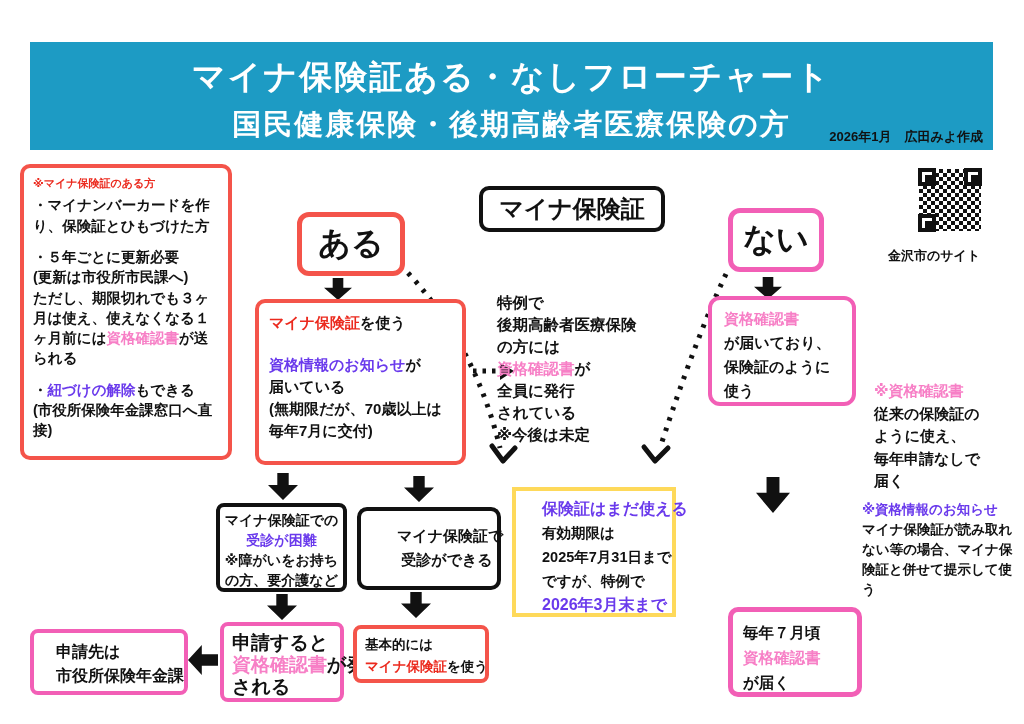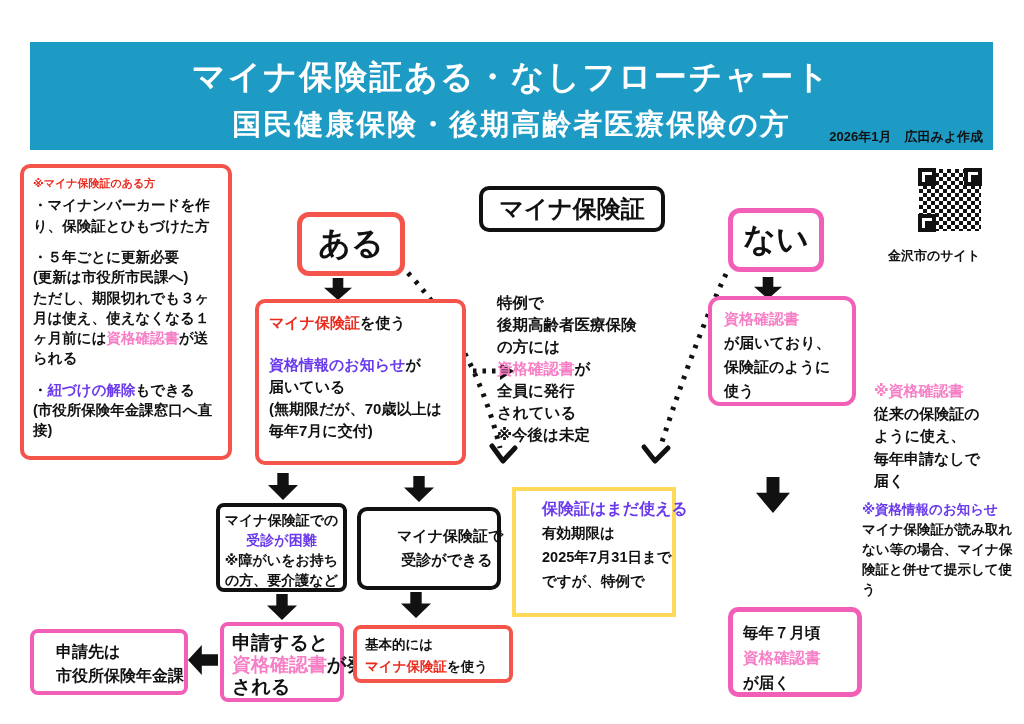--- a/index.html
+++ b/index.html
@@ -51,21 +51,21 @@
   .note2 { left:862px; top:500px; width:162px; font-size:13.5px; line-height:20px; }
 
   .yellow-box { left:512px; top:467px; width:164px; height:130px; border-width:4px; border-radius:0; padding:6px 26px; line-height:24px; font-size:14.5px;margin-top:20px; }
   .yb-title { font-size:16px; }
   .yb-last { font-size:16px; }
 
   .bb1 { left:216px; top:503px; width:131px; height:89px; border-width:4px; border-radius:8px; text-align:center; font-size:14px; line-height:20px; padding-top:3px; }
   .bb2 { left:357px; top:507px; width:144px; height:83px; border-width:4px; border-radius:10px; text-align:center; font-size:15px; line-height:24px; padding-top:13px;padding-left:36px; }
 
   .pink-apply { left:220px; top:622px; width:124px; height:80px; border-width:4px; border-radius:8px; padding:6px 8px; font-size:19px; line-height:22px; }
-  .red-basic { left:353px; top:625px; width:160px; height:58px; border-width:4px; border-radius:8px; padding:5px 8px; font-size:13.5px; line-height:22px; }
+  .red-basic { left:353px; top:625px; width:136px; height:58px; border-width:4px; border-radius:8px; padding:5px 8px; font-size:13.5px; line-height:22px; }
   .pink-office { left:30px; top:629px; width:158px; height:66px; border-width:4px; border-radius:8px; padding:7px 22px; font-size:16px; line-height:24px; }
   .pink-yearly { left:728px; top:607px; width:134px; height:90px; border-width:5px; border-radius:10px; padding:8px 10px; font-size:15.5px; line-height:25px; }
 
   .arrow-down { background:#111; clip-path:polygon(31% 0,69% 0,69% 44%,100% 44%,50% 100%,0 44%,31% 44%); }
   .arrow-left { background:#111; clip-path:polygon(100% 31%,100% 69%,46% 69%,46% 100%,0 50%,46% 0,46% 31%); }
   .a-aru { left:324px; top:278px; width:28px; height:22px; }
   .a-nai { left:754px; top:277px; width:28px; height:22px; }
   .a-red-l { left:268px; top:473px; width:30px; height:27px; }
   .a-red-r { left:404px; top:476px; width:30px; height:26px; }
   .a-bb1 { left:267px; top:594px; width:30px; height:26px; }
@@ -163,20 +163,21 @@
   <div class="abs note2">
     <div class="nw t-purple">※資格情報のお知らせ</div>
     <div>マイナ保険証が読み取れない等の場合、マイナ保険証と併せて提示して使う</div>
   </div>
 
   <div class="abs bx yellow-b yellow-box">
     <div class="nw yb-title t-purple">保険証はまだ使える</div>
     <div class="nw">有効期限は</div>
     <div class="nw">2025年7月31日まで</div>
     <div class="nw">ですが、特例で</div>
+    <div class="nw yb-last t-purple">2026年3月末まで</div>
   </div>
 
   <div class="abs bx black-b bb1">
     <div class="nw">マイナ保険証での</div>
     <div class="nw t-purple">受診が困難</div>
     <div class="nw">※障がいをお持ち</div>
     <div class="nw">の方、要介護など</div>
   </div>
   <div class="abs bx black-b bb2">
     <div class="nw">マイナ保険証で</div>

